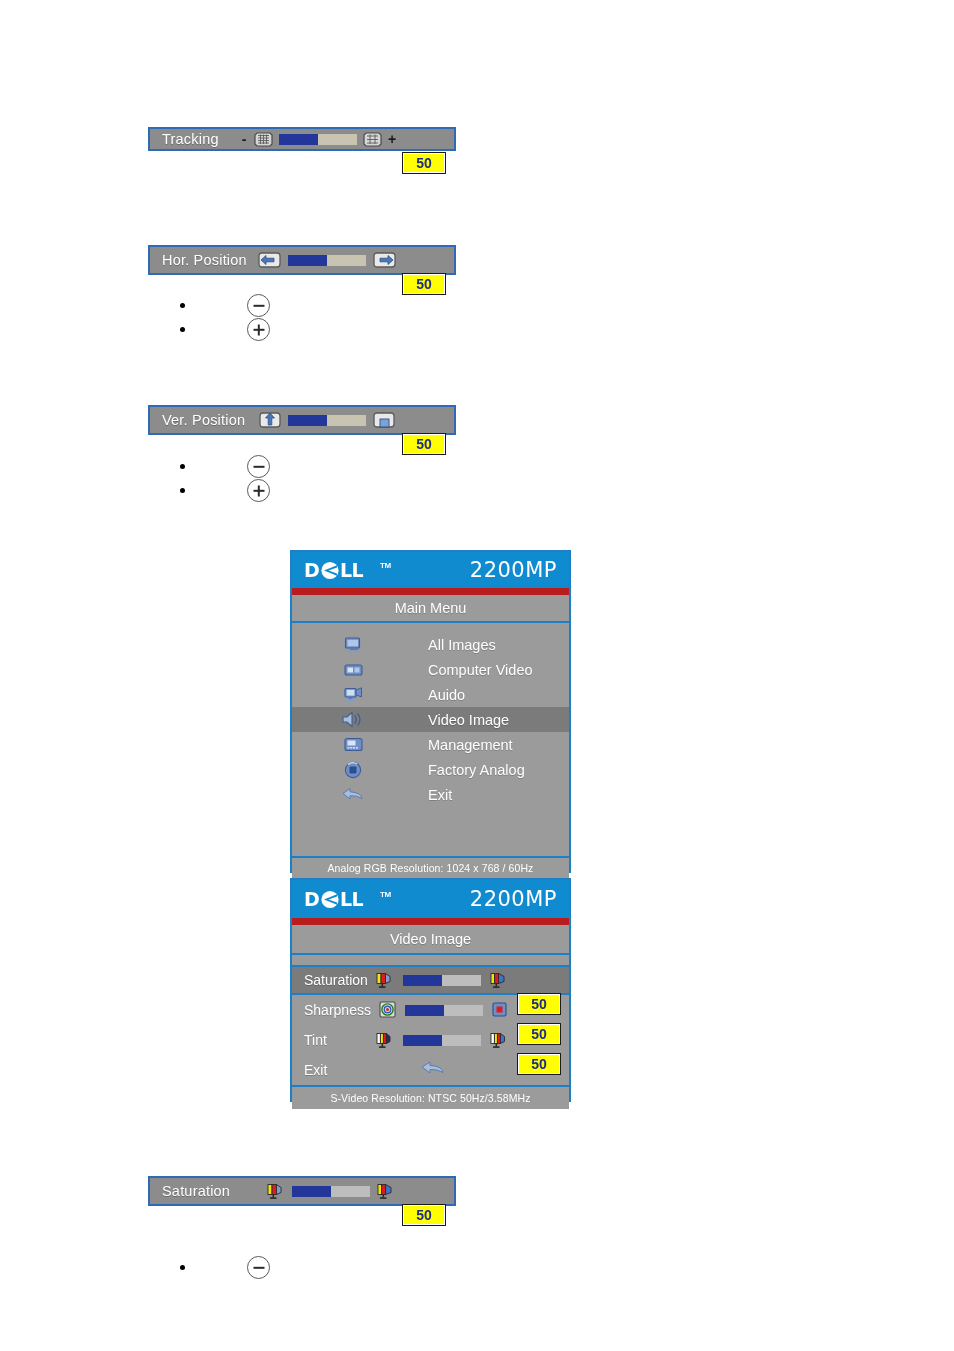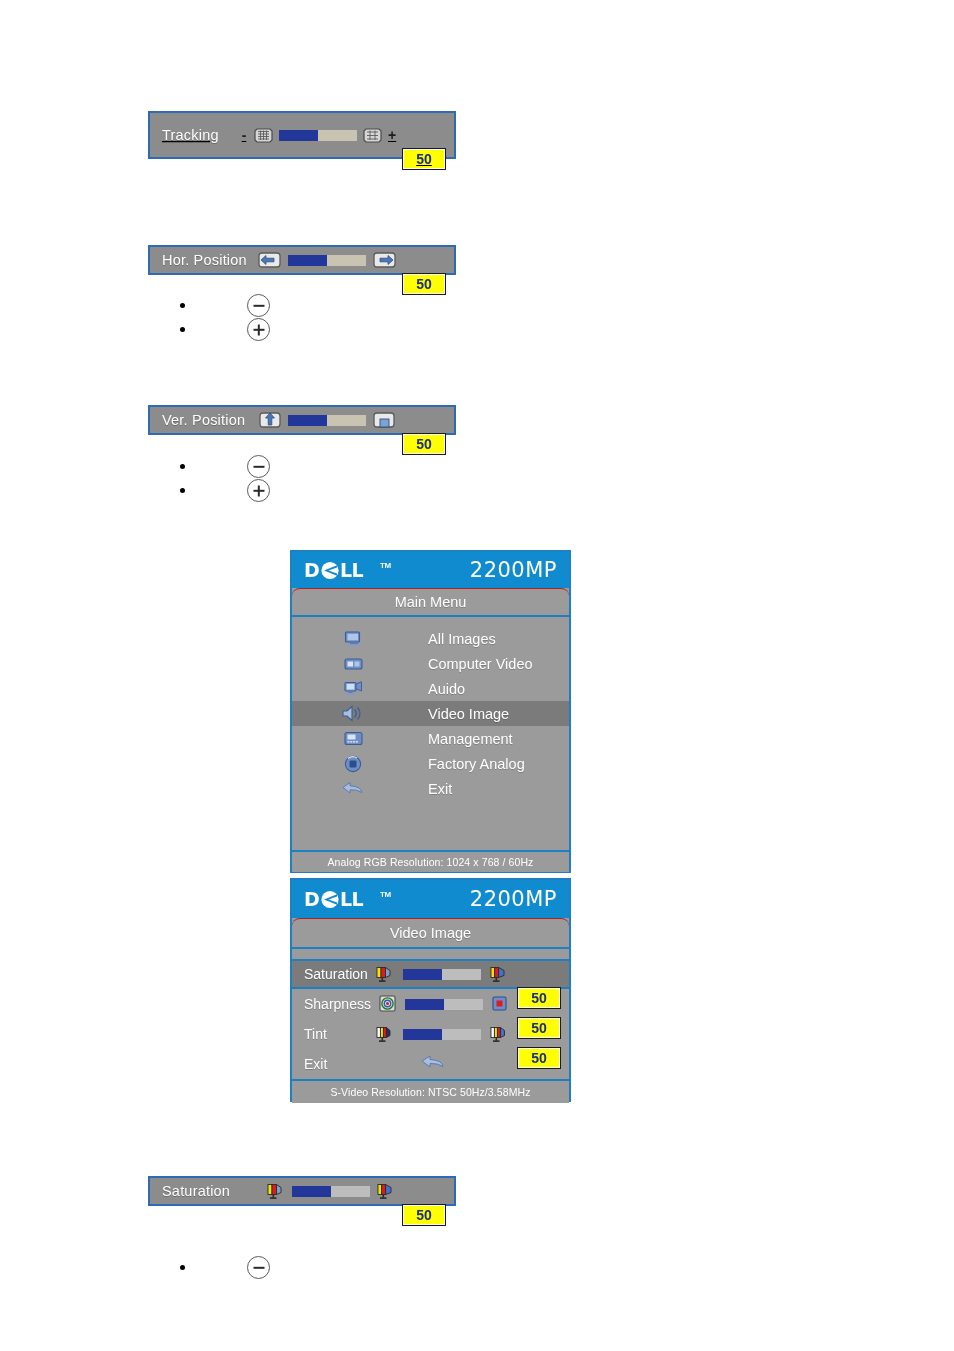--- a/index.html
+++ b/index.html
@@ -152,28 +152,27 @@
   .model-name {
     color: #ffffff;
     font-size: 21px;
     letter-spacing: 0.5px;
     font-family: "DejaVu Sans", sans-serif;
     font-weight: 400;
   }
   .osd-title {
     height: 26px;
     background: #9b9b9b;
-    border-top: 1px solid #b91c1c;
+    border-top: 7px solid #b91c1c;
     color: #ffffff;
     font-size: 14.5px;
     display: flex;
     align-items: center;
     justify-content: center;
     text-shadow: 0 1px 0 rgba(0,0,0,0.2);
-    border-radius: 8px;
   }
   .osd-body {
     border-top: 2px solid #1f7fc4;
     background: #9b9b9b;
     box-sizing: border-box;
   }
   .osd-footer {
     border-top: 2px solid #1f7fc4;
     background: #9b9b9b;
     height: 20px;
@@ -238,21 +237,21 @@
   }
   .vi-spacer { height: 10px; }
   .vi-exit-arrow {
     position: absolute;
     left: 128px;
   }
 </style>
 </head>
 <body>
 
-<div class="osd-bar" style="left:148px; top:111px; width:308px; height:48px;text-decoration:underline;">
+<div class="osd-bar" style="left:148px; top:127px; width:308px; height:24px;">
   <span class="bar-label">Tracking</span>
   <div class="bar-controls">
     <span class="tiny-sign">-</span>
     <svg class="icn" width="19" height="17" viewBox="0 0 19 17">
       <path d="M3 2 H16 L18 4 V13 L16 15 H3 L1 13 V4 Z" fill="#d6d6d6" stroke="#4a4a4a" stroke-width="1.2"></path>
       <g stroke="#5c5c5c" stroke-width="0.9">
         <line x1="4" y1="4.5" x2="15" y2="4.5"></line>
           <line x1="4" y1="7" x2="15" y2="7"></line>
         <line x1="4" y1="9.5" x2="15" y2="9.5"></line>
           <line x1="4" y1="12" x2="15" y2="12"></line>

